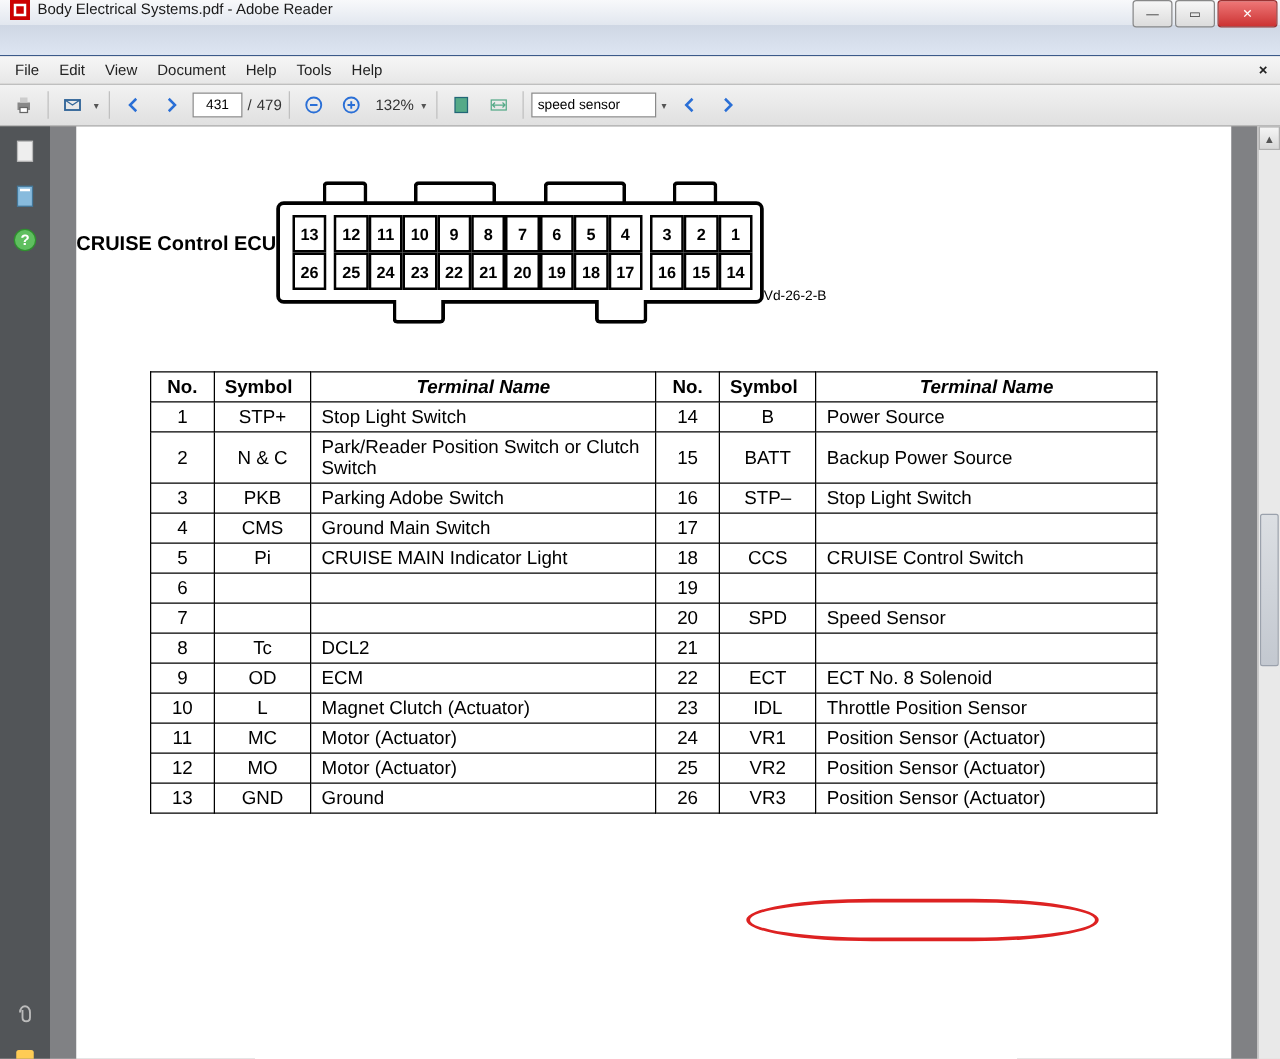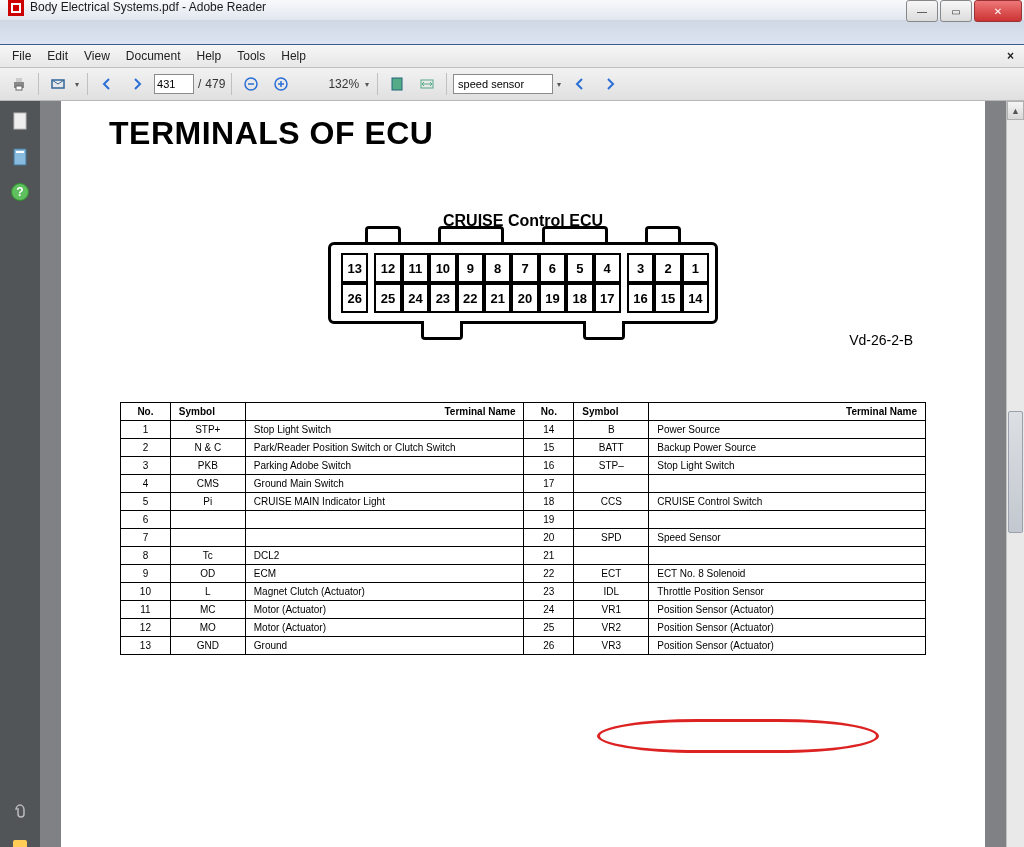--- a/index.html
+++ b/index.html
@@ -16,58 +16,58 @@
 
 .menubar { height: 22px; background: linear-gradient(#f6f6f6,#e7e7e7); border-bottom: 1px solid #bfbfbf; display: flex; align-items: center; padding: 0 4px; font-size: 12px; color:#222; }
 .menubar span { padding: 2px 8px; }
 .menubar .close-x { margin-left: auto; font-family: Arial; font-weight: bold; padding: 0 6px; cursor: default; }
 
 
 .toolbar { height: 32px; background: linear-gradient(#f2f2f2,#e0e0e0); border-bottom: 1px solid #b9b9b9; display: flex; align-items: center; padding: 0 6px; gap: 4px; font-size: 12px; color:#333;}
 .tbtn { width: 24px; height: 24px; border: 1px solid transparent; border-radius: 3px; display:flex; align-items:center; justify-content:center; }
 .tbtn svg { width:16px; height:16px; }
 .vsep { width:1px; height:22px; background:#c0c0c0; margin:0 2px; }
-.page-input { width: 34px; height: 18px; font-size: 11px; text-align: left; padding: 0 2px; border:1px solid #8a8a8a; background:#fff; }
-.zoom-lbl { padding:0 2px;margin-left:28px; }
+.page-input { width: 34px; height: 18px; font-size: 11px; text-align: center; padding: 0 2px; border:1px solid #8a8a8a; background:#fff; }
+.zoom-lbl { padding:0 2px; }
 .search-box { width: 90px; height: 18px; font-size: 11px; padding: 0 4px; border:1px solid #8a8a8a; background:#fff; }
 .dropdown-arrow{ font-size:8px; color:#555; padding-right:2px;}
 
 
 .main { display:flex; height: calc(847px - 28px - 22px - 32px); }
 .sidebar { width: 40px; background: #525558; display:flex; flex-direction:column; align-items:center; padding-top:10px; gap:16px; }
 .sidebar svg { width:20px; height:20px; }
 .sidebar .help-icon { width:16px; height:16px; border-radius:50%; background:#5fbf5f; display:flex; align-items:center; justify-content:center; color:#fff; font-size:12px; font-weight:bold; border:1px solid #2f8f2f; }
 .sidebar .spacer { flex:1; }
 .doc-area { flex:1; background:#808184; display:flex; justify-content:center; overflow:hidden; }
 .page { width: 924px; background:#fff; margin-top:0; padding: 0 0 0 0; position:relative; font-family: Arial, Helvetica, sans-serif; }
 
 
 .page h1 { font-size: 32px; font-weight: bold; padding: 14px 0 0 48px; letter-spacing: 0.5px; }
-.ecu-fig { display:flex; flex-direction:column; align-items:center; margin-top:60px; }
+.ecu-fig { display:flex; flex-direction:row; align-items:center; margin-top:60px; }
 .ecu-title { font-size:16px; font-weight:bold; margin-bottom:12px; }
 .connector { position:relative; width:390px; }
 .connector-body { border:3px solid #000; border-radius:6px; padding:8px 6px; position:relative; }
 .tabs-top { position:absolute; top:-16px; left:0; right:0; display:flex; justify-content:space-around; padding:0 18px; }
 .tabs-top div { width:30px; height:16px; border:3px solid #000; border-bottom:none; border-radius:4px 4px 0 0; background:#fff; }
 .tabs-top div.wide { width: 60px; }
 .tabs-bot { position:absolute; bottom:-16px; left:0; right:0; display:flex; justify-content:center; gap:120px; }
 .tabs-bot div { width:36px; height:16px; border:3px solid #000; border-top:none; border-radius:0 0 4px 4px; background:#fff; }
 .pinrow { display:flex; }
 .pin { border:2px solid #000; width:26px; height:26px; display:flex; align-items:center; justify-content:center; font-size:13px; font-weight:600; margin:0; }
 .pinrow.top .pin:first-child, .pinrow.bot .pin:first-child { margin-left:4px;}
 .pin.gap-r { margin-right:6px; }
-.figref { font-size:14px; margin-top:8px; align-self:flex-end; margin-right:72px; }
-
-
-.term-table { margin: 54px auto 0; border-collapse: collapse; width: 806px; font-size:10px; }
+.figref { font-size:11px; margin-top:8px; align-self:flex-end; margin-right:72px; }
+
+
+.term-table { margin: 54px auto 0; border-collapse: collapse; width: 806px; font-size:15px; }
 .term-table th, .term-table td { border:1px solid #000; padding:3px 8px; vertical-align:middle; }
 .term-table th { font-weight:bold; text-align:center; }
 .term-table .c-no { width:36px; text-align:center; }
 .term-table .c-sym { width:62px; text-align:left; }
-.term-table .c-name { width:300px; text-align:right; }
+.term-table .c-name { width:300px; text-align:center;font-style:italic; }
 .term-table td.center { text-align:center; }
 
 
 .annot { position:absolute; border:3px solid #d22; border-radius:50%/70%; pointer-events:none; }
 
 
 .vscroll { width:17px; background:#e9e9e9; border-left:1px solid #c0c0c0; display:flex; flex-direction:column; }
 .vscroll .arr { height:17px; background:linear-gradient(#f5f5f5,#d8d8d8); border:1px solid #b0b0b0; display:flex; align-items:center; justify-content:center; font-size:9px; color:#555;}
 .vscroll .track { flex:1; position:relative; }
 .vscroll .thumb { position:absolute; left:1px; right:1px; top:40%; height:120px; background:linear-gradient(#dcdfe3,#c3c8d0); border:1px solid #9aa1ac; border-radius:2px; }
@@ -188,21 +188,20 @@
         <path d="M6 10c0-3 2-5 4-5s4 2 4 5v4c0 2-1 3-3 3s-3-1-3-3V8" stroke="#bbb" fill="none" stroke-width="1.5"></path>
       </svg>
     <svg viewBox="0 0 20 20" style="margin-bottom:10px">
         <rect x="3" y="4" width="14" height="9" rx="2" fill="#fc5"></rect>
         <path d="M6 13l-2 4 5-4" fill="#fc5"></path>
       </svg>
   </div>
 
   <div class="doc-area">
     <div class="page">
-      <h1>TERMINALS OF ECU</h1>
 
       <div class="ecu-fig">
         <div class="ecu-title">CRUISE Control ECU</div>
         <div class="connector">
           <div class="tabs-top">
               <div></div>
               <div class="wide"></div>
               <div class="wide"></div>
               <div></div>
             </div>

